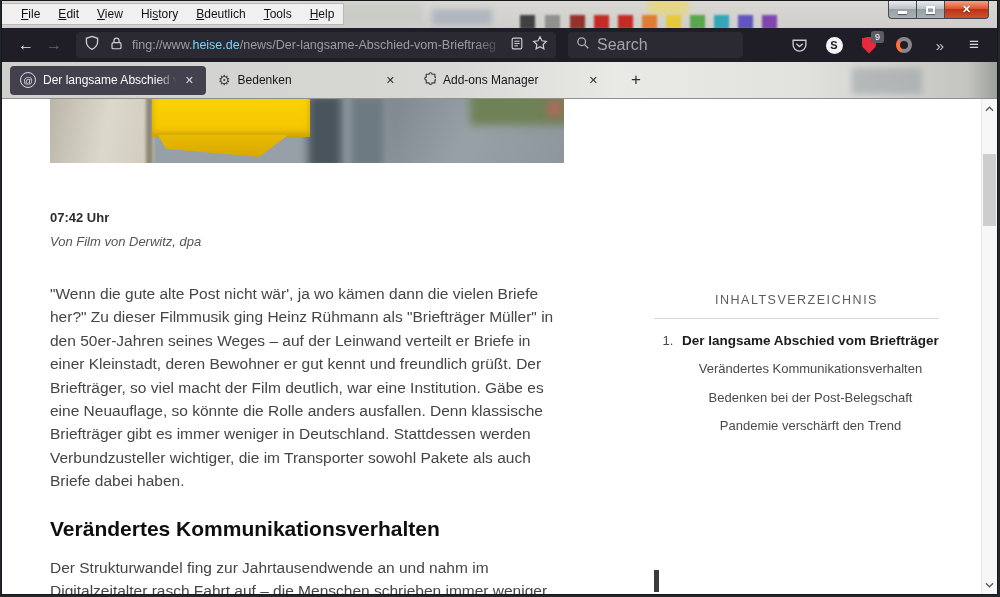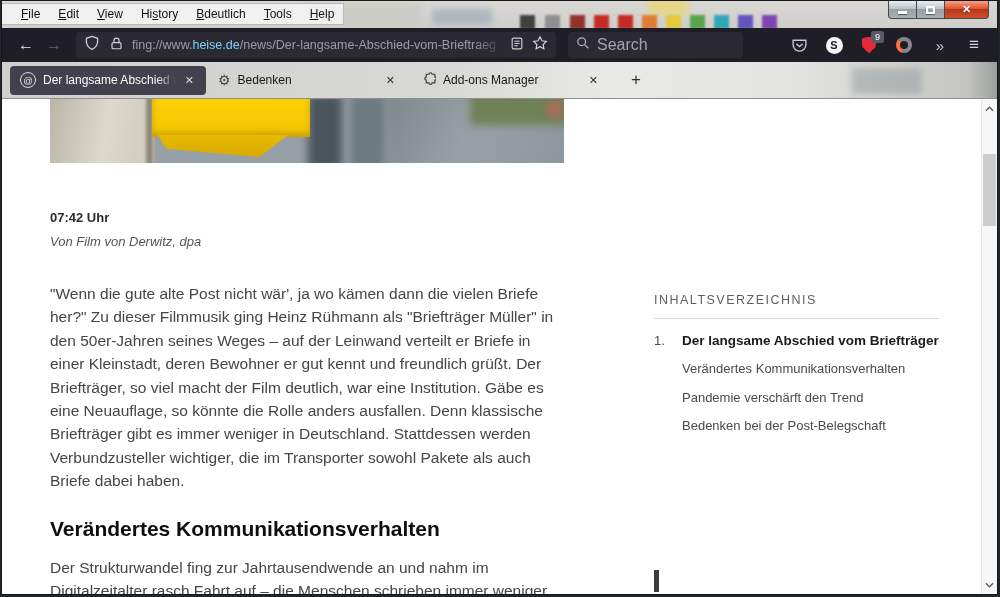--- a/index.html
+++ b/index.html
@@ -74,21 +74,21 @@
   .redspeck { left:498px; top:2px; width:14px; height:16px; background:#b06a5a; }
 
   .credit { position:absolute; left:48px; top:76px; font-size:12.5px; color:#6b6b6b; }
   .time { position:absolute; left:48px; top:111px; font-size:13px; font-weight:bold; color:#2b2b2b; }
   .author { position:absolute; left:48px; top:135px; font-size:13px; font-style:italic; color:#555; }
   .p-body { position:absolute; left:48px; width:518px; font-size:15.5px; line-height:23.4px; color:#454545; }
   .p1 { top:183px; }
   .h2 { position:absolute; left:48px; top:418px; font-size:21px; font-weight:bold; color:#0e0e0e; }
   .p2 { top:457px; }
 
-  .toc { position:absolute; left:652px; top:194px; width:285px; }
+  .toc { position:absolute; left:652px; top:194px; width:285px;text-align:center; }
   .toc-title { font-size:12.5px; color:#5e5e5e; letter-spacing:1.5px; }
   .toc-hr { border:none; border-top:1px solid #d7d7d7; margin:11px 0 14px; }
   .toc-row { display:flex; margin-bottom:13px; }
   .toc-num { width:28px; font-size:13px; color:#4a4a4a; }
   .toc-main { font-size:13.5px; font-weight:bold; color:#1b1b1b; }
   .toc-sub { margin-left:28px; font-size:13px; color:#4a4a4a; margin-bottom:13.5px; }
 
   .newsletter { position:absolute; left:652px; top:446px; display:flex; align-items:center; }
   .nl-bar { width:5px; height:22px; background:#3c3c3c; margin-right:9px; }
   .nl-text { font-size:21px; color:#7f1d1d;margin-top:48px; }
@@ -269,22 +269,22 @@
     <p class="p-body p2">Der Strukturwandel fing zur Jahrtausendwende an und nahm im Digitalzeitalter rasch Fahrt auf – die Menschen schrieben immer weniger Briefe.</p>
 
     <div class="toc">
       <div class="toc-title">INHALTSVERZEICHNIS</div>
       <hr class="toc-hr">
       <div class="toc-row">
         <span class="toc-num">1.</span>
         <span class="toc-main">Der langsame Abschied vom Briefträger</span>
       </div>
       <div class="toc-sub">Verändertes Kommunikationsverhalten</div>
+      <div class="toc-sub">Bedenken bei der Post-Belegschaft</div>
       <div class="toc-sub">Pandemie verschärft den Trend</div>
-      <div class="toc-sub">Bedenken bei der Post-Belegschaft</div>
     </div>
 
     <div class="newsletter">
       <div class="nl-bar"></div>
       <div class="nl-text"><span class="nl-brand">heise online</span><span> Newsletter</span></div>
     </div>
 
     <div class="scrollbar">
       <div class="sb-arrow sb-up">
         <svg width="9" height="6" viewBox="0 0 10 6">

